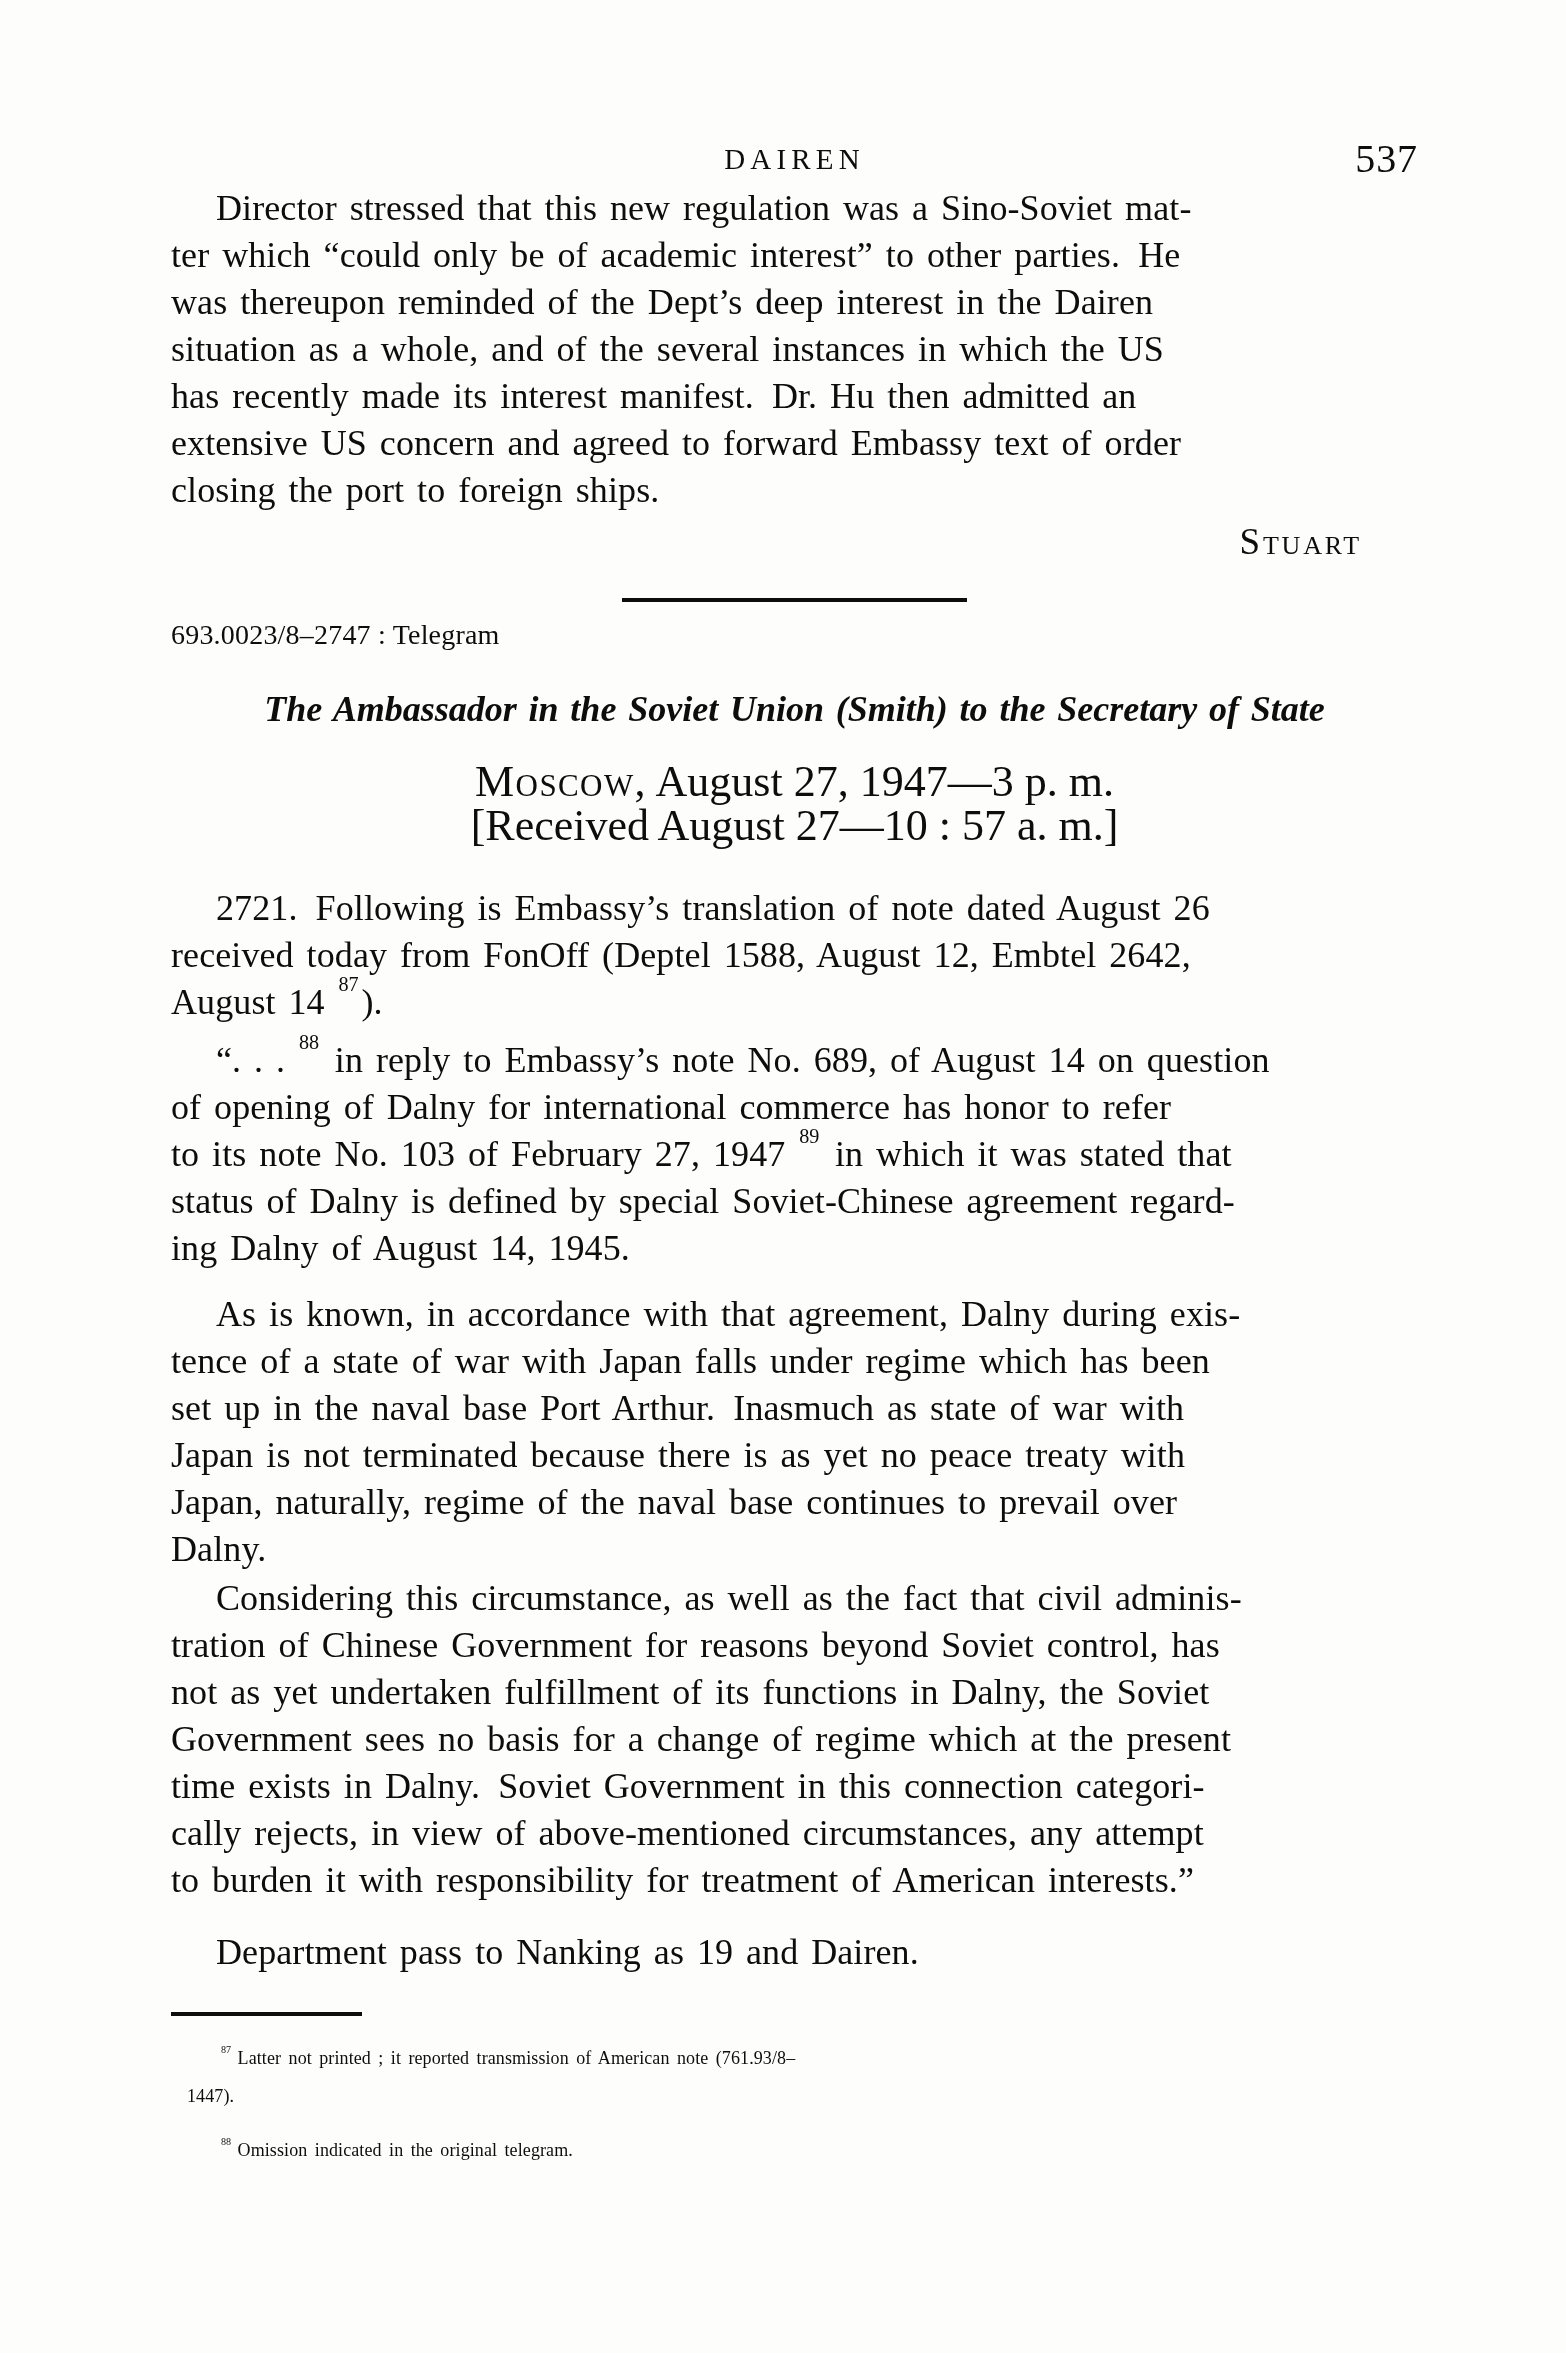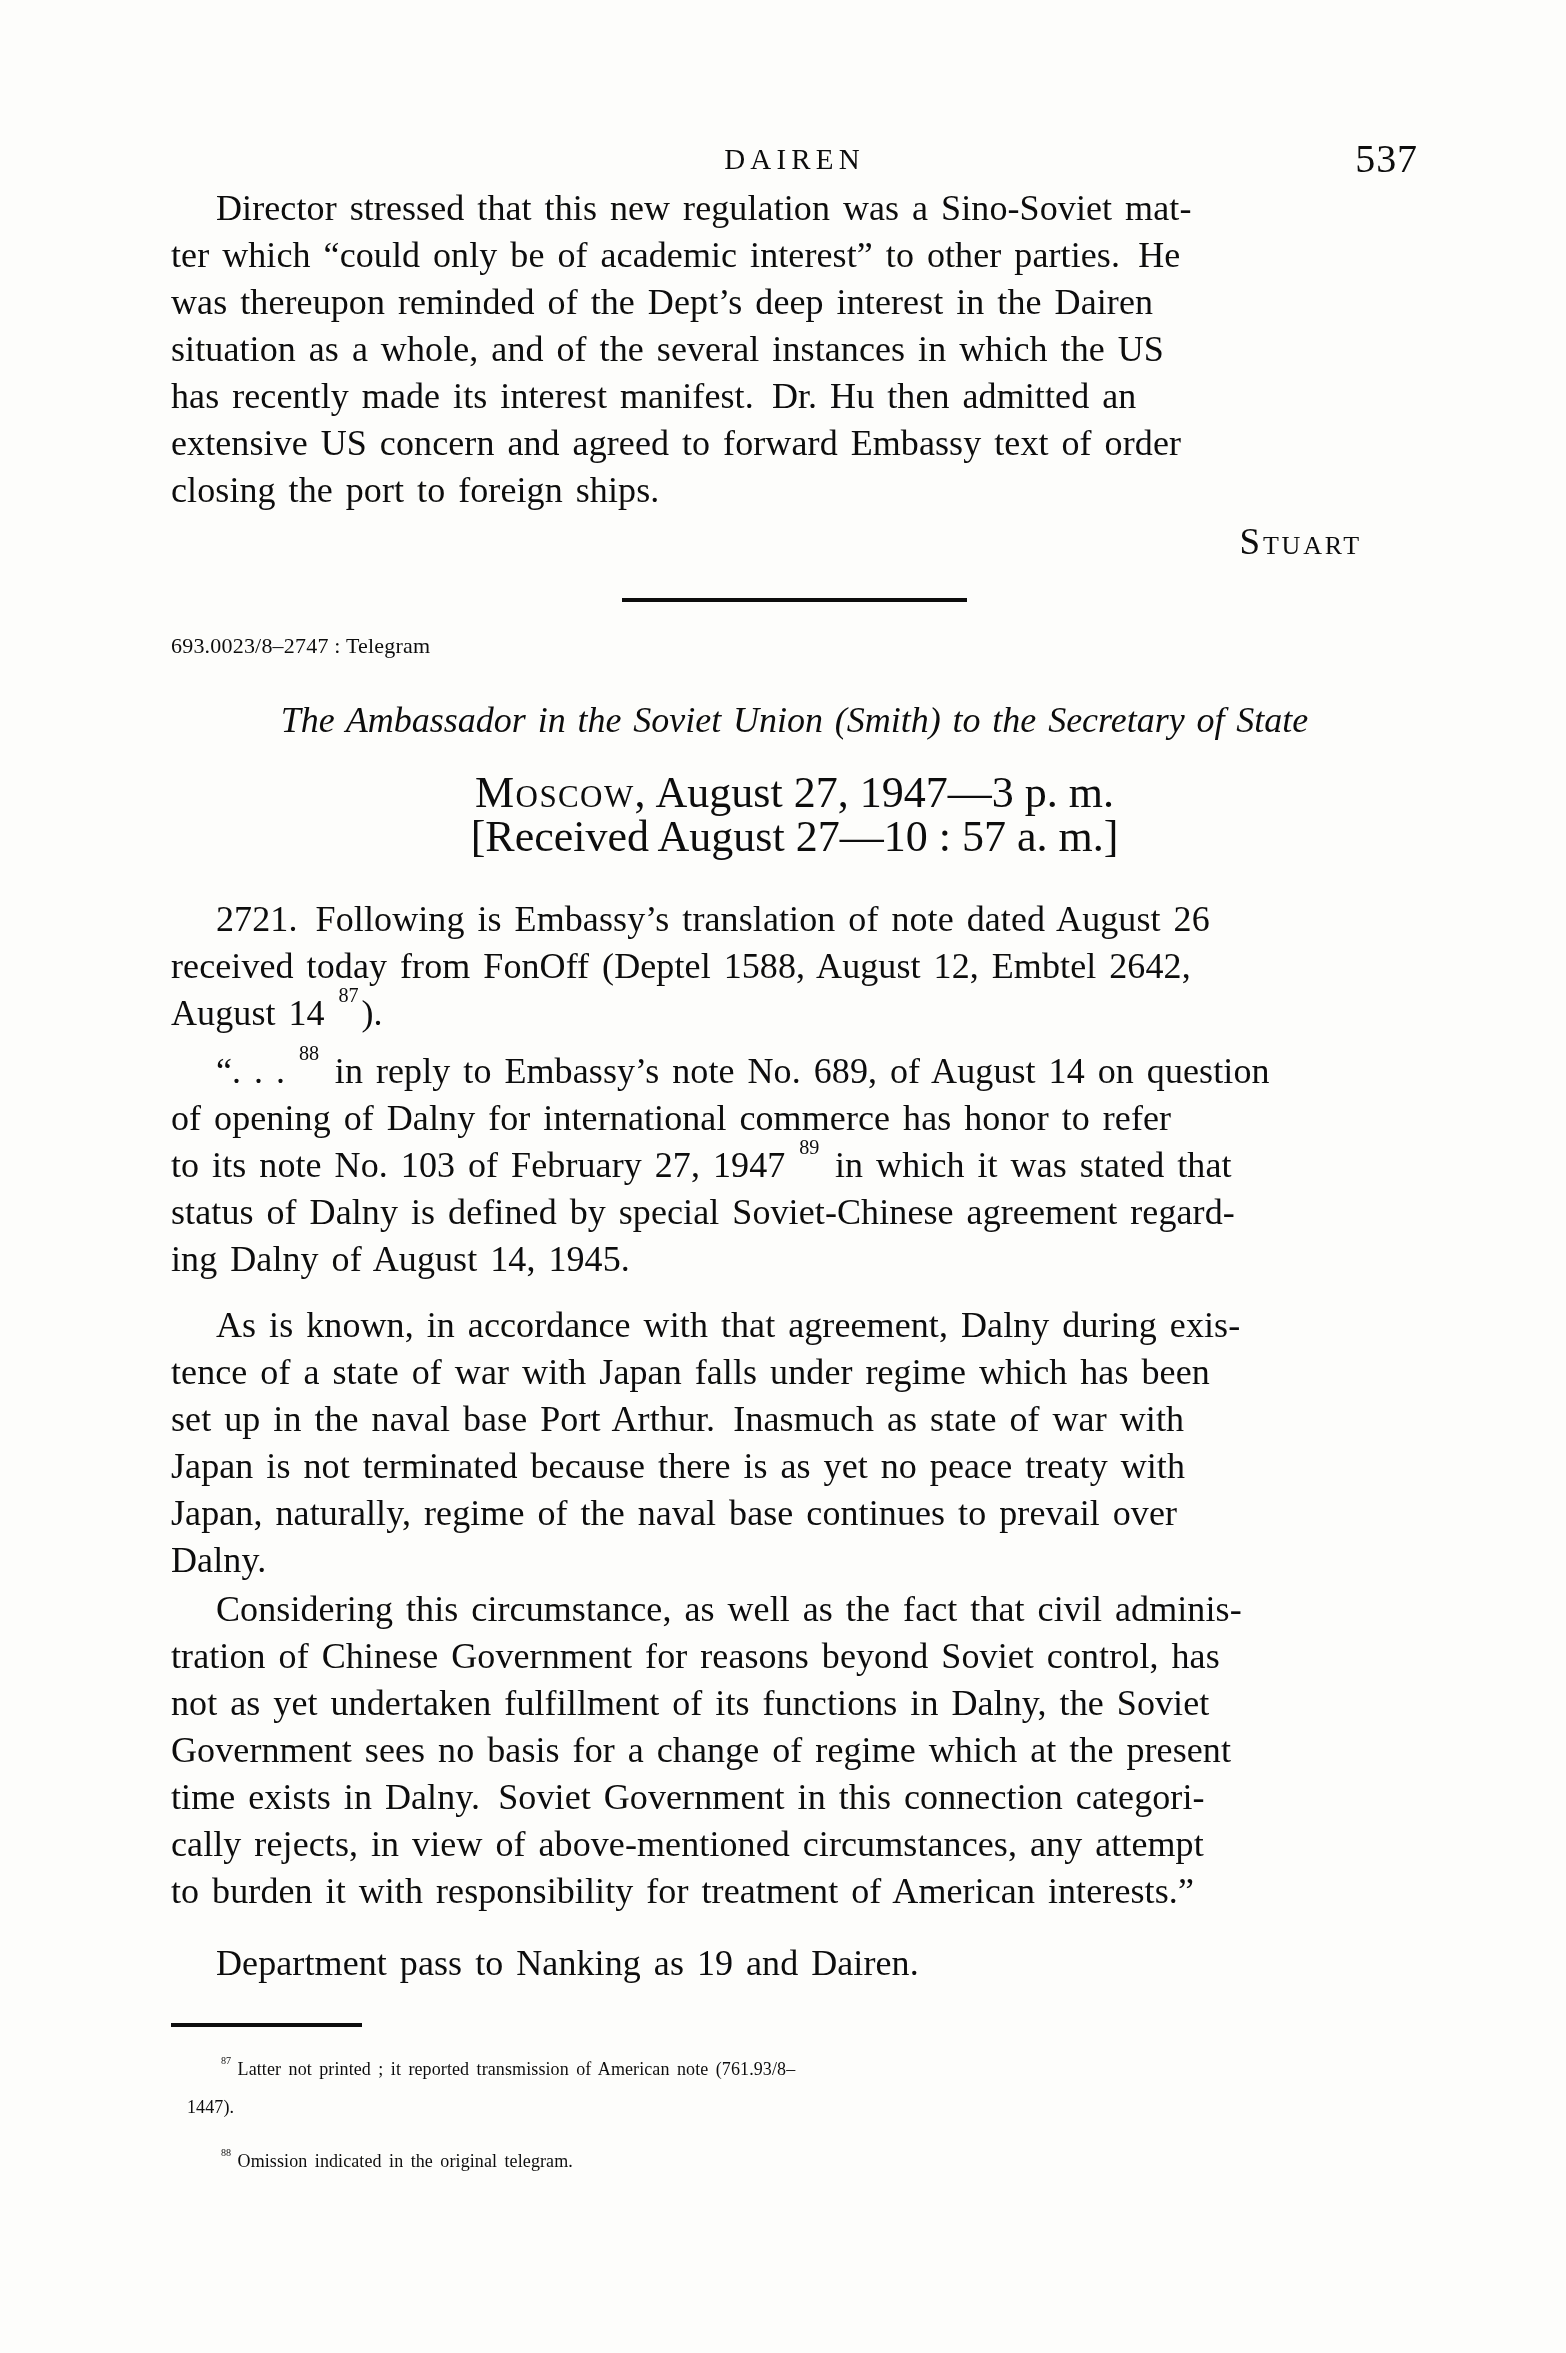--- a/index.html
+++ b/index.html
@@ -45,25 +45,25 @@
   .dept  { margin-top: 24.5px; }
   
   .signature { text-align: right; font-size: 37px; line-height: 45px; }
   .sig-stuart { margin-top: 4.7px; padding-right: 56px; }
   .sig-smith  { margin-top: 3.8px;  padding-right: 11.3px; }
   .sc { font-variant: small-caps; letter-spacing: 2.8px; }
   
   .divider-rule { width: 345px; height: 4.2px; background: #0d0d0d; margin: 34px auto 0 auto; }
   .footnote-rule { margin-top: 36px; width: 191px; height: 4.2px; background: #0d0d0d; }
   
-  .citation { margin-top: 27px; font-size: 22px; line-height: 33px; letter-spacing: 0.2px; }
+  .citation { margin-top: 16px; font-size: 28px; line-height: 33px; letter-spacing: 0.2px; }
   .doc-title {
     margin-top: 35px;
     font-size: 36px; line-height: 47px;
-    font-style: italic; font-weight: normal;
+    font-style: italic; font-weight: bold;
     text-align: center; white-space: nowrap;
     word-spacing: 2.8px; margin-bottom: 0;
   }
   .dateline { margin-top: 27px; text-align: center; font-size: 44px; line-height: 44px; }
   .dateline .sc { letter-spacing: 1.4px; }
   
   sup {
     font-size: 0.56em; line-height: 0;
     position: relative; top: -0.5em;
     letter-spacing: 0; margin: 0 2.8px 0 0.9px;

